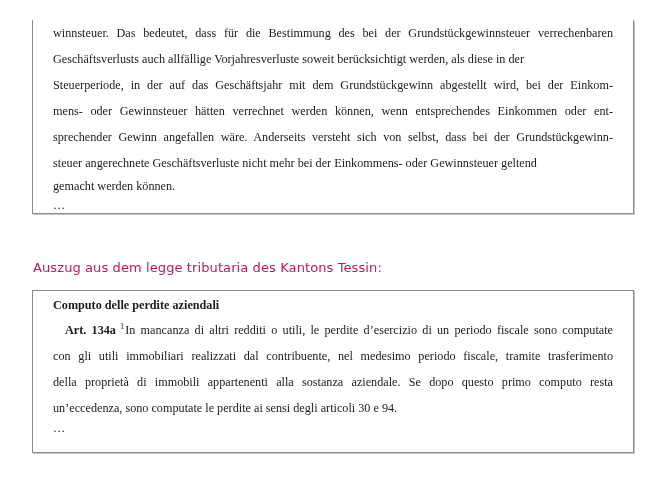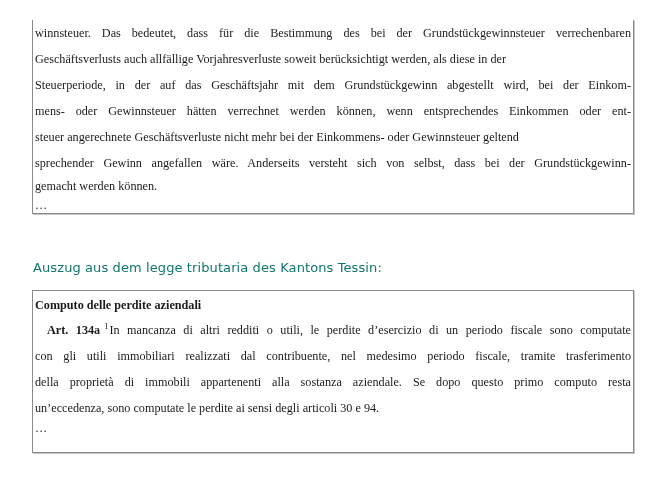--- a/index.html
+++ b/index.html
@@ -15,21 +15,21 @@
     overflow: hidden;
   }
   .excerpt-box {
     position: absolute;
     left: 32px;
     width: 602px;
     box-sizing: border-box;
     background: #ffffff;
     border: 1px solid #8a8a8a;
     box-shadow: 1px 1px 0 #c6c6c6;
-    padding: 0 2px;
+    padding: 0 20px;
     overflow: hidden;
     font-family: "Liberation Serif", "DejaVu Serif", serif;
     font-size: 12.2px;
     color: #1b1b1b;
     hyphens: none;
   }
   .box-german {
     top: 20px;
     height: 194px;
     border-top: none; 
@@ -63,36 +63,36 @@
     margin-left: 4px;
     margin-right: 1px;
   }
   .section-heading {
     position: absolute;
     left: 33px;
     top: 260px;
     font-family: "DejaVu Sans", "Liberation Sans", sans-serif;
     font-size: 13px;
     line-height: 16px;
-    color: #0f766e;
+    color: #be185d;
     letter-spacing: 0.1px;
   }
 </style>
 </head>
 <body>
 
 <div class="page">
 
   <div class="excerpt-box box-german">
     <div class="tline j">winnsteuer. Das bedeutet, dass für die Bestimmung des bei der Grundstückgewinnsteuer verrechenbaren</div>
     <div class="tline">Geschäftsverlusts auch allfällige Vorjahresverluste soweit berücksichtigt werden, als diese in der</div>
     <div class="tline j">Steuerperiode, in der auf das Geschäftsjahr mit dem Grundstückgewinn abgestellt wird, bei der Einkom-</div>
     <div class="tline j">mens- oder Gewinnsteuer hätten verrechnet werden können, wenn entsprechendes Einkommen oder ent-</div>
+    <div class="tline j">sprechender Gewinn angefallen wäre. Anderseits versteht sich von selbst, dass bei der Grundstückgewinn-</div>
     <div class="tline">steuer angerechnete Geschäftsverluste nicht mehr bei der Einkommens- oder Gewinnsteuer geltend</div>
-    <div class="tline j">sprechender Gewinn angefallen wäre. Anderseits versteht sich von selbst, dass bei der Grundstückgewinn-</div>
     <div class="tline last-line">gemacht werden können.</div>
     <div class="tline ellipsis-line">…</div>
   </div>
 
   <div class="section-heading">Auszug aus dem legge tributaria des Kantons Tessin:</div>
 
   <div class="excerpt-box box-italian">
     <div class="tline article-title-line">Computo delle perdite aziendali</div>
     <div class="tline j">
       <span class="bold">Art. 134a</span><sup class="fnmark">1</sup><span>In mancanza di altri redditi o utili, le perdite d’esercizio di un periodo fiscale sono computate</span>

